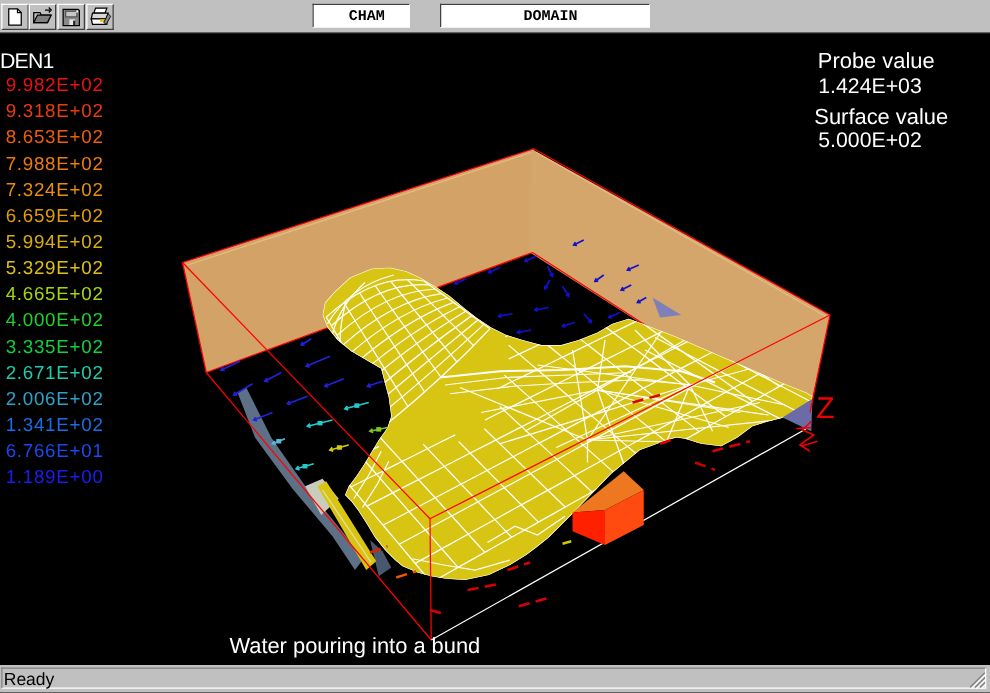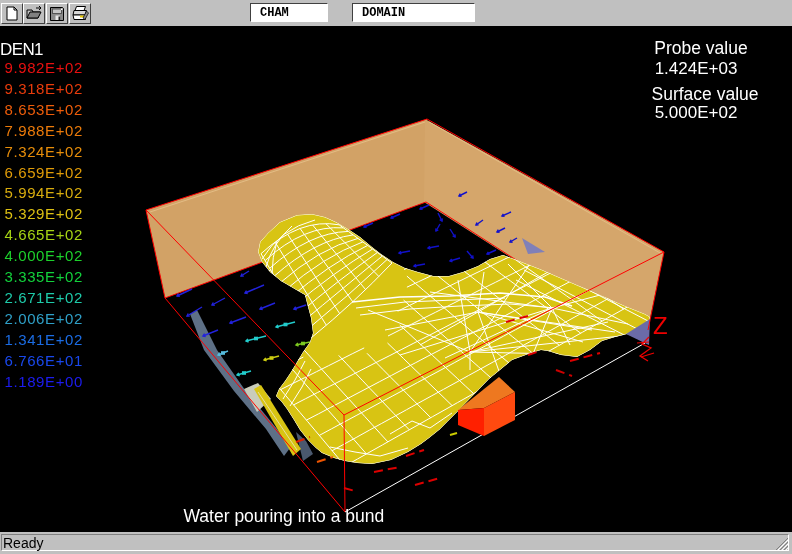--- a/index.html
+++ b/index.html
@@ -1,21 +1,21 @@
 <!DOCTYPE html>
 <html><head><meta charset="utf-8"><style>
 html,body{margin:0;padding:0;width:792px;height:554px;background:#000;overflow:hidden;
 font-family:"Liberation Sans",sans-serif;}
 .toolbar{position:absolute;left:0;top:0;width:792px;height:27px;background:#c0c0c0;
 border-bottom:1px solid #000;box-sizing:border-box;}
 .tbtn{position:absolute;top:3px;width:22px;height:21px;background:#c0c0c0;
 border-top:1px solid #fff;border-left:1px solid #fff;border-right:1px solid #404040;border-bottom:1px solid #404040;box-sizing:border-box;}
 .tfield{position:absolute;top:3px;height:19px;background:#fff;
 border-top:1px solid #404040;border-left:1px solid #404040;border-right:1px solid #fff;border-bottom:1px solid #fff;box-sizing:border-box;
-font-family:"Liberation Mono",monospace;font-size:12px;font-weight:bold;color:#000;padding:2px 0 0 9px;}
+font-family:"Liberation Mono",monospace;font-size:12px;font-weight:bold;color:#000;padding:2px 0 0 9px;text-align:center;}
 .view{position:absolute;left:0;top:27px;width:792px;height:505px;background:#000;}
 .sbar{position:absolute;left:0;top:532px;width:792px;height:22px;background:#c0c0c0;}
 .spanel{position:absolute;left:1px;top:2px;width:788px;height:17px;
 border-top:1px solid #808080;border-left:1px solid #808080;border-right:1px solid #fff;border-bottom:1px solid #fff;
 font-size:14px;color:#000;padding:0 0 11px 1px;box-sizing:border-box;}
 </style></head><body>
 <div class="toolbar">
  <div class="tbtn" style="left:1px">
   <svg width="20" height="19">
         <path d="M5 3h7l3 3v10H5z" fill="#fff" stroke="#000"></path>
@@ -37,21 +37,21 @@
       </svg></div>
  <div class="tbtn" style="left:69px">
   <svg width="20" height="19">
         <path d="M6.5 2.5h9l-1.5 4h-9z" fill="#fff" stroke="#000"></path>
         <path d="M4 6.5h12.5l-1.5 4.5H3z" fill="#d8d8d8" stroke="#000"></path>
         <path d="M3 11h12.5v4.5H4z" fill="#fff" stroke="#000"></path>
         <rect x="10" y="11.5" width="4" height="2" fill="#e6c800"></rect>
         <path d="M16.5 7l2 2-3.5 6.5-2-1.5z" fill="#888" stroke="#000" stroke-width="0.7"></path>
       </svg></div>
  <div class="tfield" style="left:250px;width:78px;">CHAM</div>
- <div class="tfield" style="left:352px;width:123px;">DOMAIN</div>
+ <div class="tfield" style="left:352px;width:168px;">DOMAIN</div>
 </div>
 <div class="view">
 <svg width="792" height="505" style="position:absolute;left:0;top:0">
 <polygon points="146.0,183.0 427.0,92.0 426.0,175.0 165.0,271.0" fill="#d2a266"></polygon>
 <polygon points="425.0,92.0 664.0,225.0 645.0,316.0 424.0,175.0" fill="#d5a66b"></polygon>
 <line x1="150.0" y1="185.0" x2="425.0" y2="95.0" stroke="#e3bc85" stroke-width="1"></line>
 <line x1="429.0" y1="95.0" x2="662.0" y2="227.0" stroke="#e3bc85" stroke-width="1"></line>
 <line x1="165.0" y1="271.0" x2="426.0" y2="175.0" stroke="#ff0000" stroke-width="1"></line>
 <line x1="426.0" y1="175.0" x2="645.0" y2="316.0" stroke="#ff0000" stroke-width="1"></line>
 <polygon points="190.0,287.0 197.0,283.0 217.0,323.0 245.0,363.0 277.0,402.0 290.0,421.0 284.0,429.0 266.0,402.0 234.0,364.0 204.0,323.0" fill="#5e7086"></polygon>

